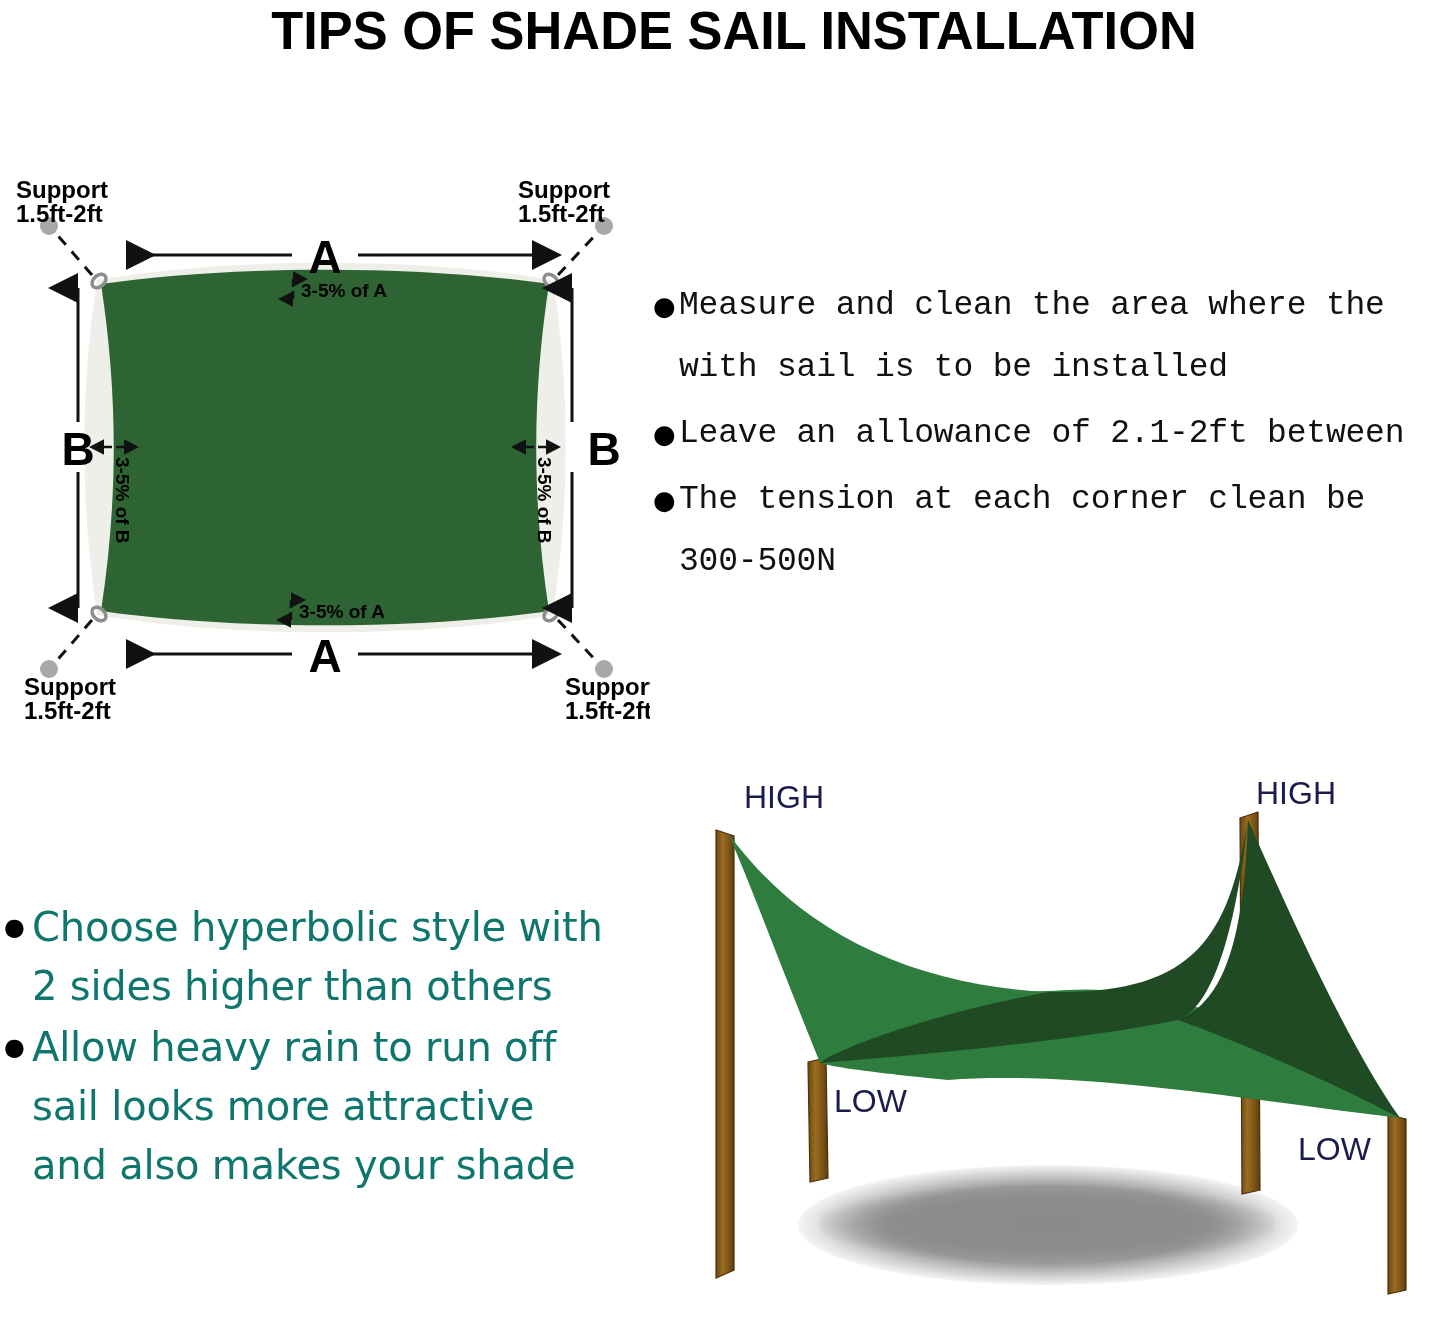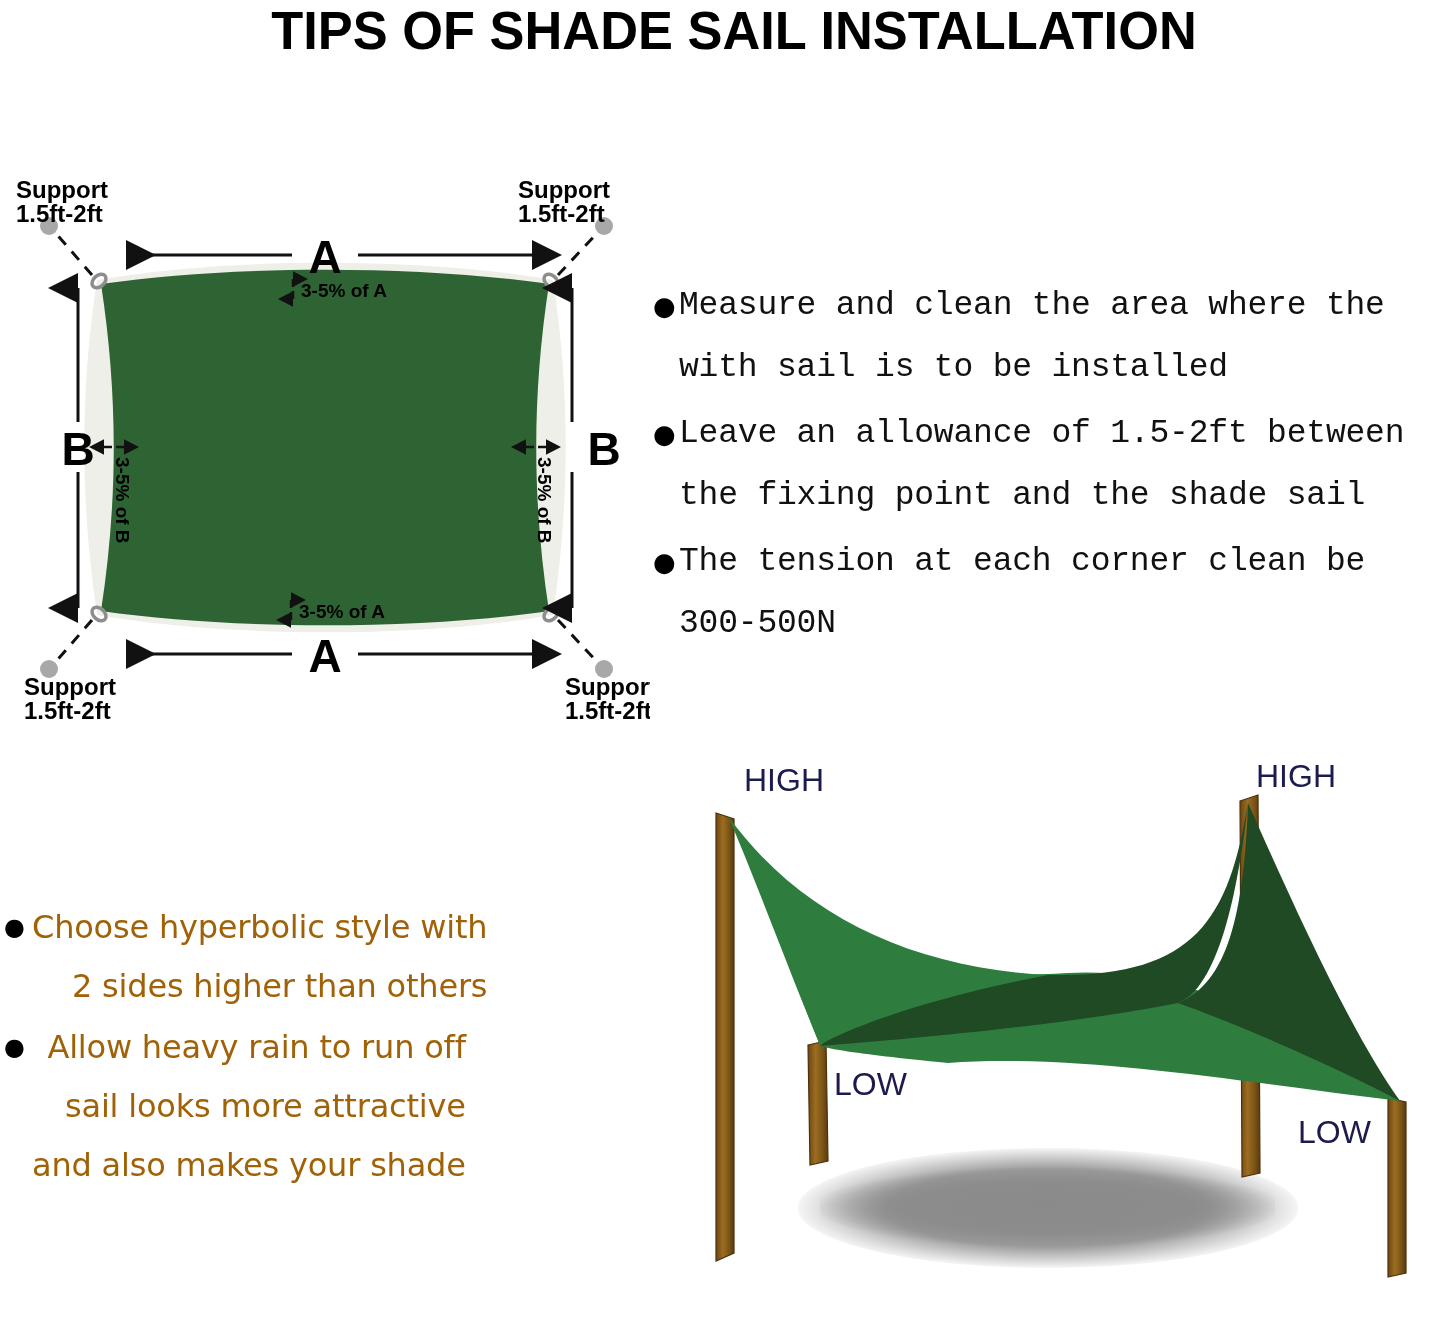--- a/index.html
+++ b/index.html
@@ -92,32 +92,31 @@
     flex: 0 0 32px;
     font-size: 24px;
     line-height: 59px;
     color: #000;
     text-align: left;
     padding-left: 4px;
     box-sizing: border-box;
   }
   .style-text {
     font-family: "DejaVu Sans", sans-serif;
-    font-size: 32px;
+    font-size: 40px;
     line-height: 59px;
-    color: #a16207;
+    color: #0f766e;
     letter-spacing: -0.2px;
-    text-align: right;
   }
 
   
   #hyper-diagram {
     position: absolute;
     left: 648px;
-    top: 753px;
+    top: 770px;
     width: 797px;
     height: 531px;
   }
   #hyper-diagram svg { display: block; }
 </style>
 </head>
 <body>
 
 <div id="title-bar">
   <div id="title-text">TIPS OF SHADE SAIL INSTALLATION</div>
@@ -258,22 +257,21 @@
     <div class="tip-bullet">●</div>
     <div>
       <div class="tip-text">Measure and clean the area where the</div>
       <div class="tip-text">with sail is to be installed</div>
     </div>
   </div>
 
   <div class="tip-row">
     <div class="tip-bullet">●</div>
     <div>
-      <div class="tip-text">Leave an allowance of 1.5-2ft between</div>
-      <div class="tip-text">the fixing point and the shade sail</div>
+      <div class="tip-text">Leave an allowance of 2.1-2ft between</div>
     </div>
   </div>
 
   <div class="tip-row">
     <div class="tip-bullet">●</div>
     <div>
       <div class="tip-text">The tension at each corner clean be</div>
       <div class="tip-text">300-500N</div>
     </div>
   </div>

